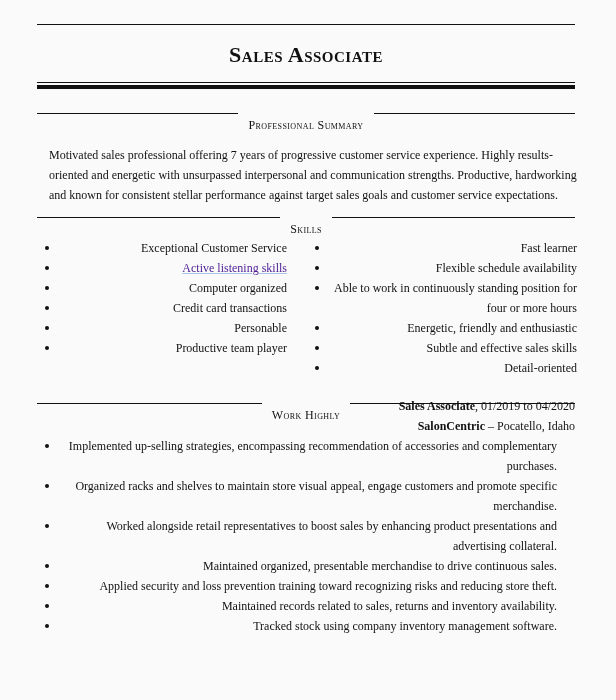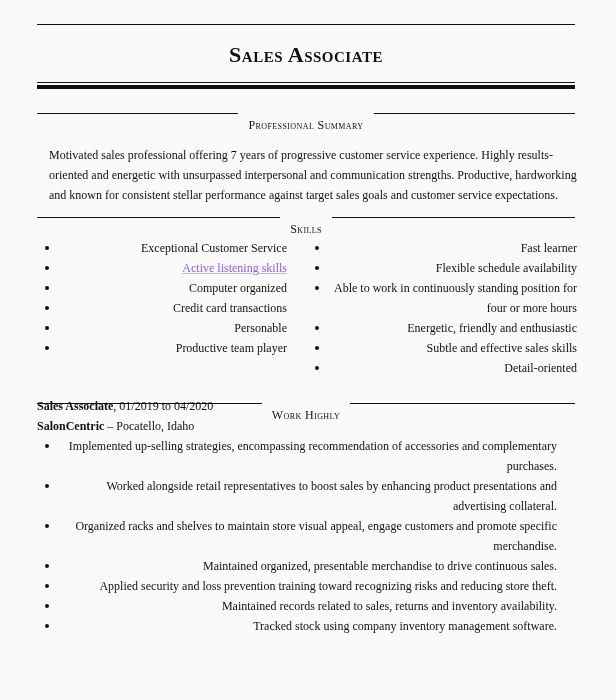--- a/index.html
+++ b/index.html
@@ -37,23 +37,23 @@
       position: absolute; top: 238px; margin: 0; padding: 0; list-style: none;
       font-size: 12px; line-height: 20px;
     }
     ul.skills li, ul.duties li { position: relative; padding-left: 23px; text-align: right; }
     ul.skills li::before, ul.duties li::before {
       content: ""; position: absolute; left: 8px; top: 8px; width: 4px; height: 4px;
       border-radius: 50%; background: #111;
     }
     ul.skills.left { left: 0; width: 250px; }
     ul.skills.right { left: 270px; width: 270px; }
-    a.skill-link { color: #8b5cf6; text-decoration: underline; text-decoration-color: #a9c3e6; }
+    a.skill-link { color: #4c1d95; text-decoration: underline; text-decoration-color: #a9c3e6; }
     .job { position: absolute; top: 396px; left: 0; width: 538px; font-size: 12px; line-height: 20px; }
-    .job .line1, .job .line2 { margin: 0; }
+    .job .line1, .job .line2 { margin: 0; text-align: right; }
     ul.duties { margin: 0; padding: 0; list-style: none; width: 520px; }
   </style>
 </head>
 <body>
 
 <div class="page" data-name="resume-page">
   <div class="rule-top" data-name="top-rule"></div>
   <div class="title" data-name="resume-title">Sales Associate</div>
   <div class="rule-double-thin" data-name="title-rule-thin"></div>
   <div class="rule-double-thick" data-name="title-rule-thick"></div>
@@ -92,22 +92,22 @@
     <div class="line" data-name="heading-rule-left"></div>
     <div class="label" data-name="section-title">Work Highly</div>
     <div class="line" data-name="heading-rule-right"></div>
   </div>
 
   <div class="job" style="top:396px;" data-name="job-entry-sales-associate">
     <p class="line1" style="margin-top:0; position:relative; top:0;" data-name="job-title-line"><b data-name="job-title">Sales Associate</b><span data-name="job-dates">, 01/2019 to 04/2020</span></p>
     <p class="line2" data-name="job-company-line"><b data-name="job-company">SalonCentric</b><span data-name="job-location"> – Pocatello, Idaho</span></p>
     <ul class="duties" data-name="job-duties-list">
       <li data-name="duty-item">Implemented up-selling strategies, encompassing recommendation of accessories and complementary purchases.</li>
+      <li data-name="duty-item">Organized racks and shelves to maintain store visual appeal, engage customers and promote specific merchandise.</li>
       <li data-name="duty-item">Worked alongside retail representatives to boost sales by enhancing product presentations and advertising collateral.</li>
-      <li data-name="duty-item">Organized racks and shelves to maintain store visual appeal, engage customers and promote specific merchandise.</li>
       <li data-name="duty-item">Maintained organized, presentable merchandise to drive continuous sales.</li>
       <li data-name="duty-item">Applied security and loss prevention training toward recognizing risks and reducing store theft.</li>
       <li data-name="duty-item">Maintained records related to sales, returns and inventory availability.</li>
       <li data-name="duty-item">Tracked stock using company inventory management software.</li>
     </ul>
   </div>
 </div>
 
 <style>
   

